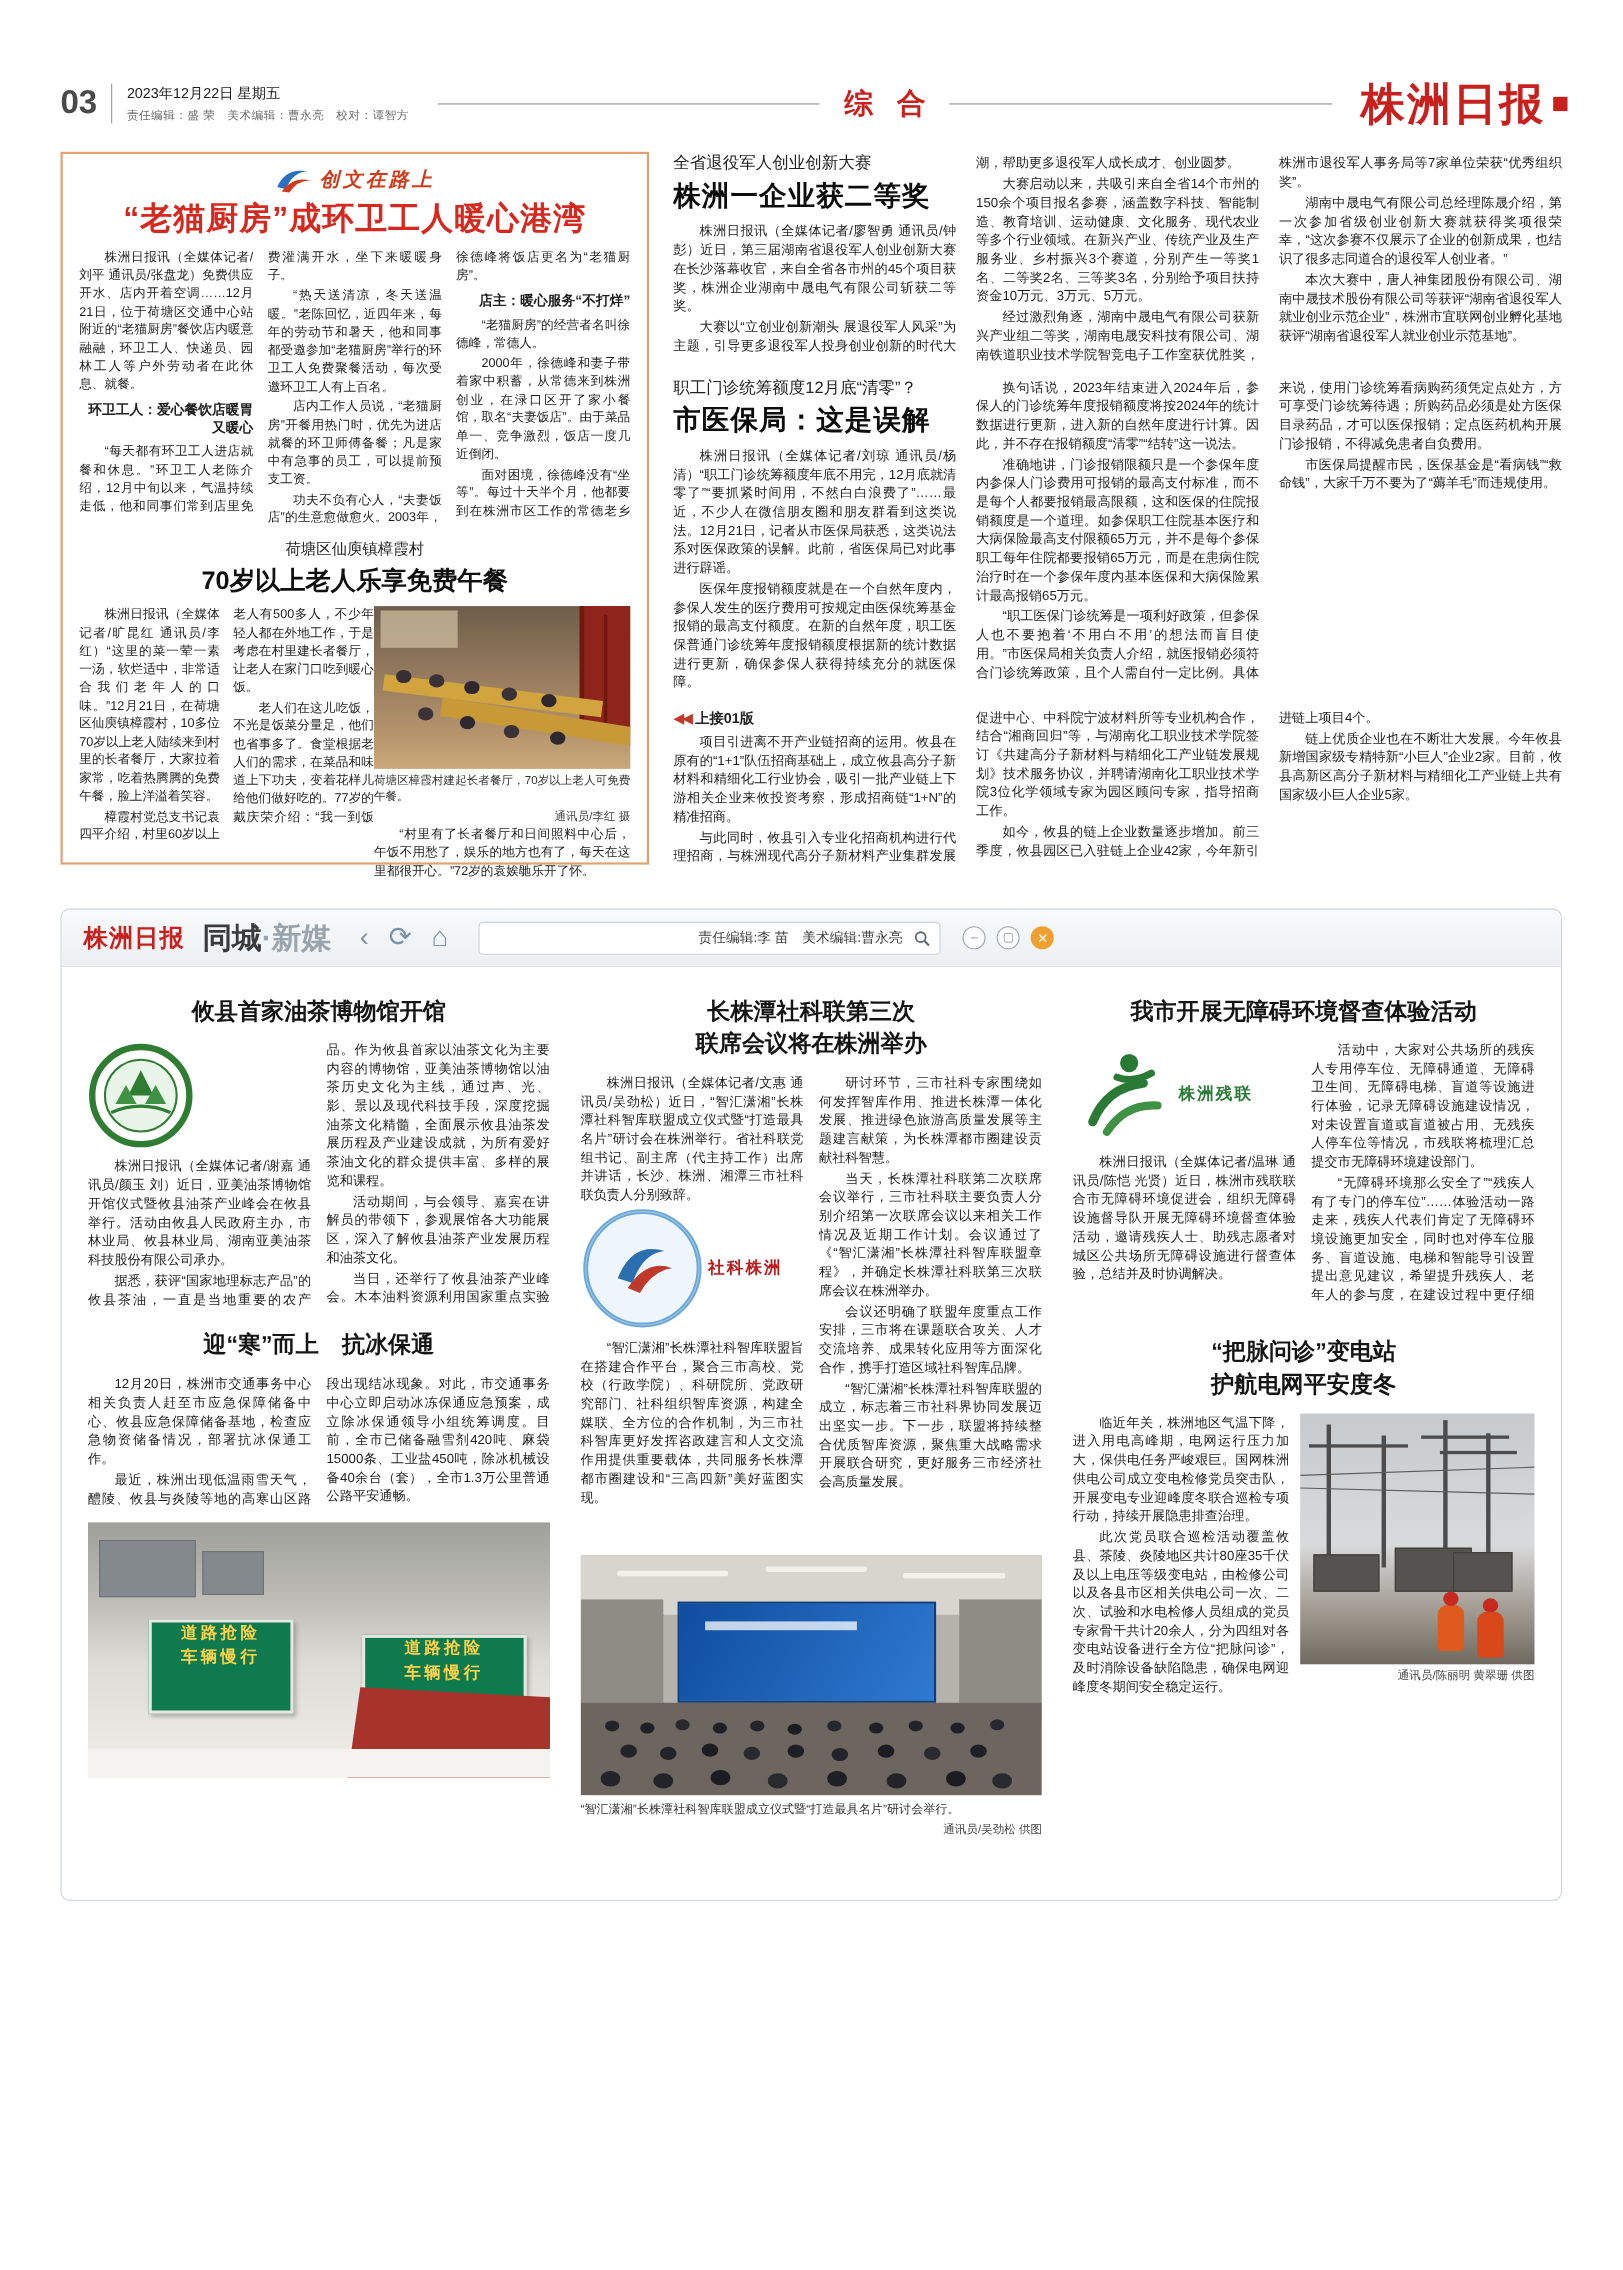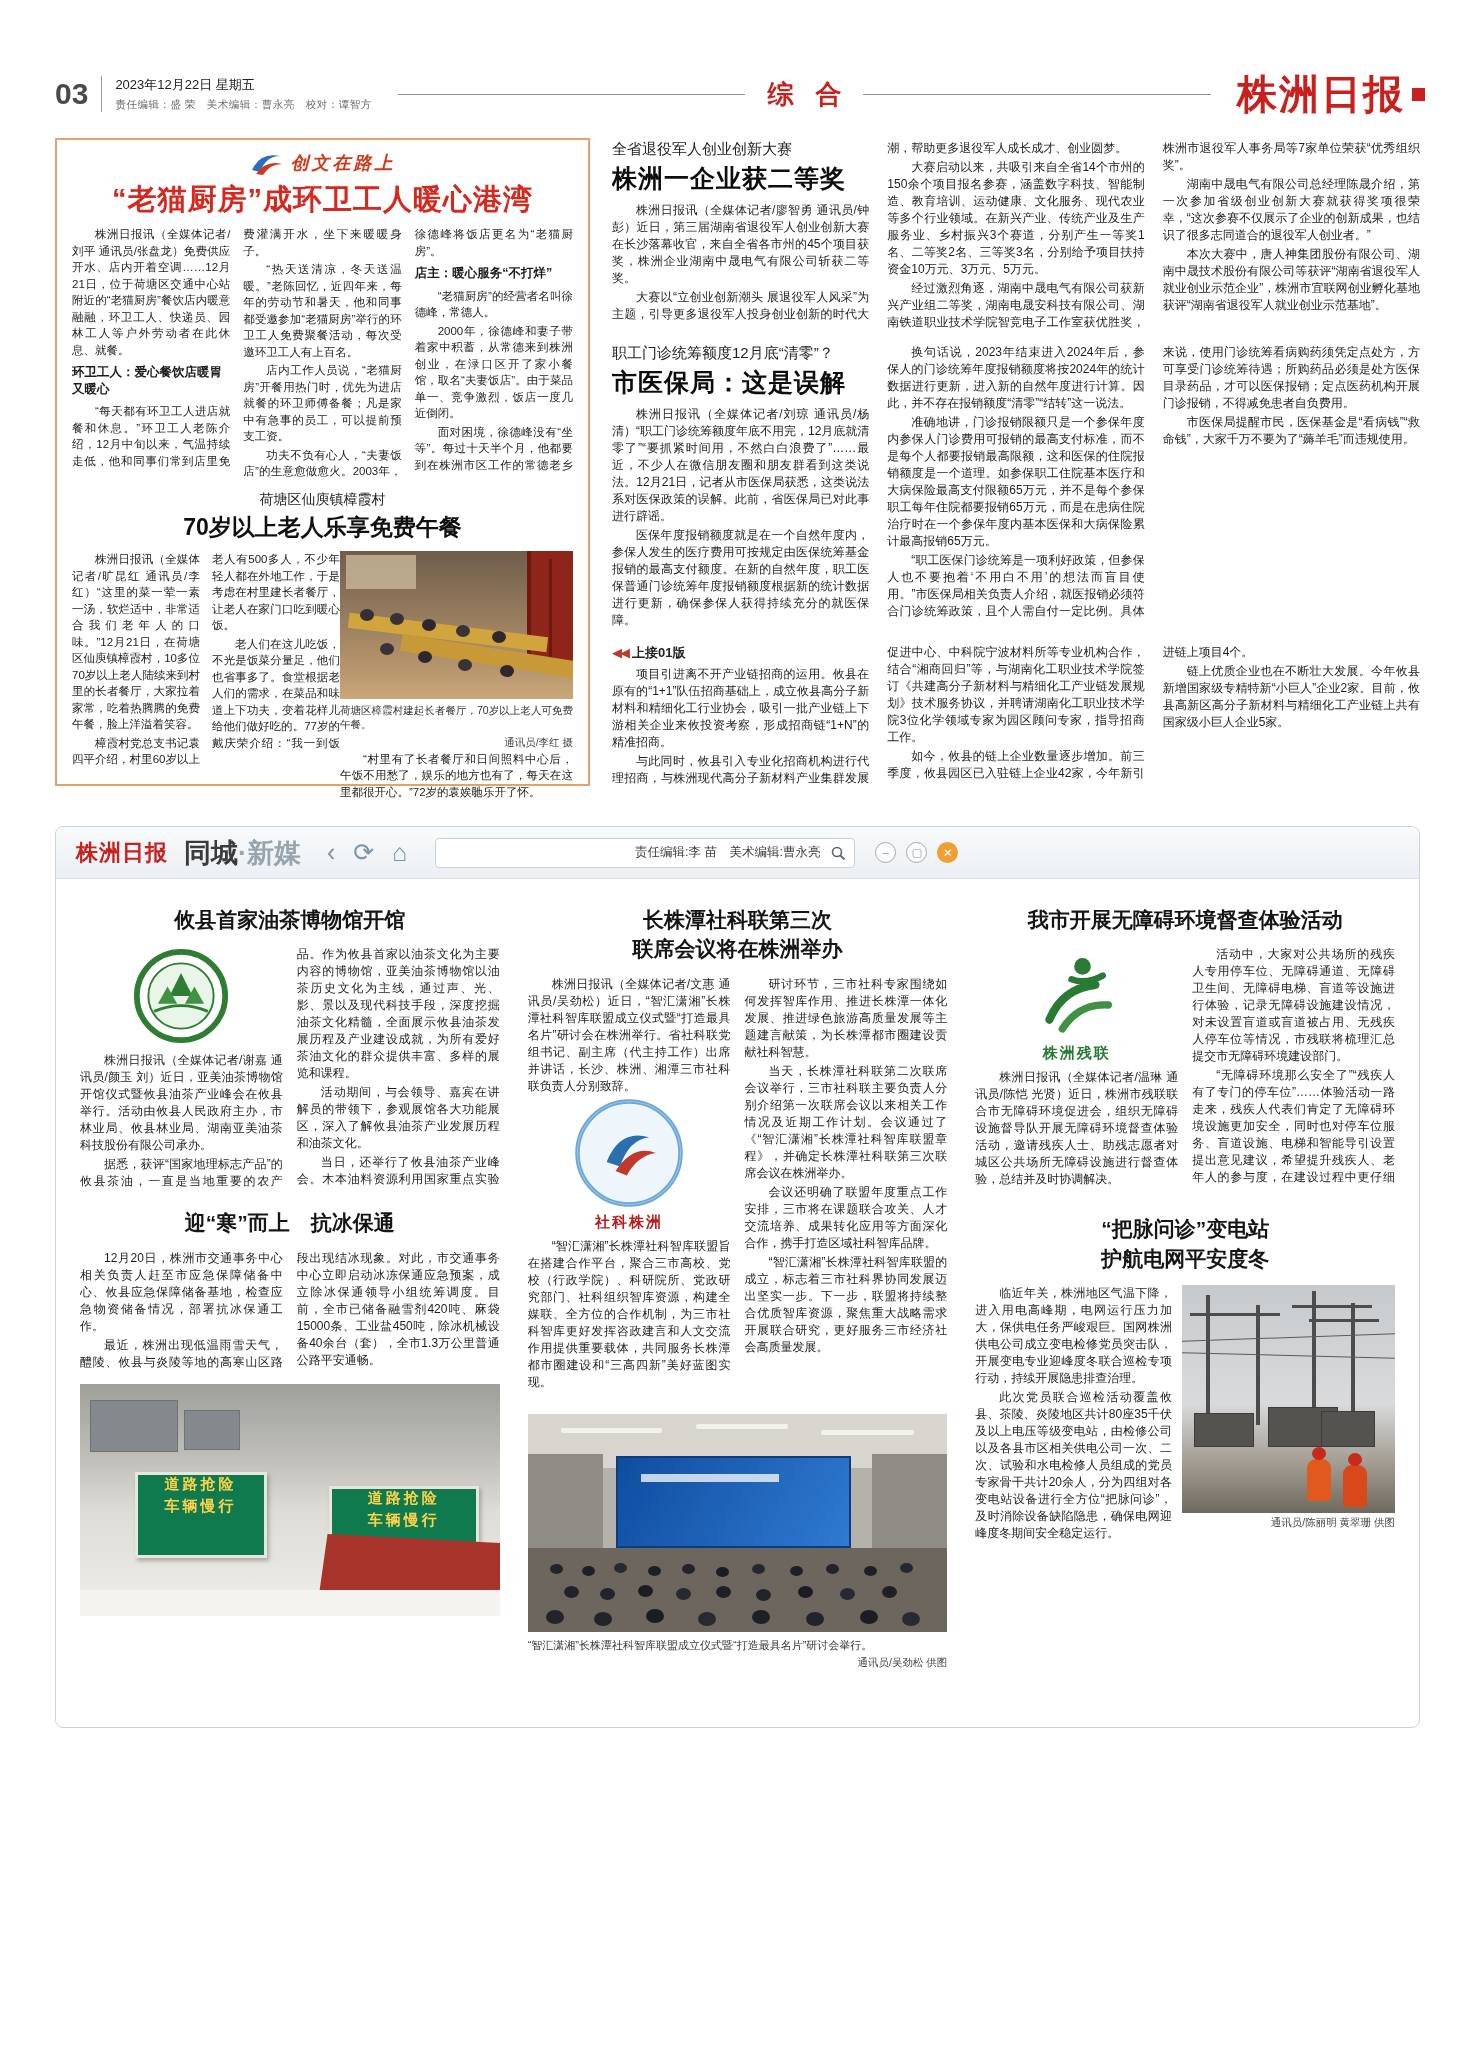--- a/index.html
+++ b/index.html
@@ -14,21 +14,21 @@
 #editors{font-size:10.5px;color:#6a6a6a;margin-top:4px;letter-spacing:.5px}
 #secwrap{flex:1;display:flex;align-items:center;margin:0 26px}
 .hline{flex:1;height:1px;background:#8d8d8d}
 #secname{color:#c8201d;font-size:26px;font-weight:bold;letter-spacing:22px;padding-left:22px;white-space:nowrap}
 #mast{display:flex;align-items:center;gap:7px}
 #mastname{font-family:"Liberation Serif","DejaVu Serif",serif;font-size:40px;font-weight:bold;color:#c8201d;letter-spacing:2px}
 #mastseal{width:13px;height:13px;background:#c8201d}
 
 
 p.para{text-indent:2em;margin-bottom:2px;text-align:justify}
-.subhead{font-weight:bold;text-align:left;font-size:12.5px;margin:6px 0;text-indent:0}
+.subhead{font-weight:bold;text-align:right;font-size:12.5px;margin:6px 0;text-indent:0}
 .kicker{font-size:15px;color:#222;margin-bottom:6px}
 .hl-black{font-size:25px;font-weight:bold;color:#0d0d0d;letter-spacing:1px;line-height:1.25}
 .credit{font-size:10.5px;color:#444;text-align:right;text-indent:0;margin-top:3px}
 
 
 #cwbox{position:absolute;left:55px;top:138px;width:535px;height:648px;border:2px solid #e3a172;padding:8px 15px;background:#fff}
 #cwbadge{display:flex;justify-content:center;align-items:center;gap:7px;height:30px}
 #cwbadge .btxt{font-size:18px;font-weight:bold;font-style:italic;color:#d03a1a;letter-spacing:3px}
 #lm-headline{text-align:center;color:#d5281f;font-size:29px;font-weight:bold;letter-spacing:1px;margin:5px 0 10px;line-height:1.15}
 #lm-body{column-count:3;column-gap:13px;column-fill:auto;height:256px;overflow:hidden;font-size:11.5px;line-height:16.5px}
@@ -65,21 +65,21 @@
 .bicon{font-size:25px;color:#7d93a8;line-height:1;margin-right:18px;cursor:default}
 #urlbar{width:420px;height:30px;background:#fff;border:1px solid #c9d1d8;border-radius:4px;display:flex;align-items:center;padding:0 8px;margin-left:10px}
 #urltext{flex:1;text-align:right;font-size:12.5px;color:#3c3c3c;padding-right:10px;white-space:nowrap}
 #winctl{display:flex;gap:10px;margin-left:20px;align-items:center}
 .wbtn{width:21px;height:21px;border-radius:50%;display:flex;align-items:center;justify-content:center;font-size:11px;line-height:1}
 .wbtn.min,.wbtn.max{border:1.5px solid #9fa9b2;color:#8a949d;background:#fdfdfd}
 .wbtn.cls{background:#f0a030;color:#fff;font-weight:bold;font-size:12px}
 #mgrid{display:grid;grid-template-columns:1fr 1fr 1fr;gap:0 28px;padding:16px 24px}
 .mh{font-size:21px;font-weight:bold;text-align:center;color:#151515;margin:10px 0 12px;white-space:pre-line;line-height:1.4}
 .mbody{column-count:2;column-gap:14px;column-fill:auto;overflow:hidden;font-size:12px;line-height:17px}
-.logoblk{break-inside:avoid;display:flex;flex-direction:column;align-items:center;margin:2px 0 8px;gap:4px}
+.logoblk{break-inside:avoid;display:flex;flex-direction:row;align-items:center;margin:2px 0 8px;gap:4px}
 .logoname{font-size:15px;font-weight:bold;letter-spacing:2px}
 
 
 #ph-snow{position:relative;height:232px;overflow:hidden;background:linear-gradient(180deg,#9fa09a 0%,#bdbcb6 30%,#dddcd6 55%,#efeeea 100%);margin-top:6px}
 .truck{position:absolute;background:#84898e;border:1px solid #6d7276}
 .barrier{position:absolute;background:#0f7a4e;border:3px solid #e6e6df;display:flex;flex-direction:column;align-items:center;gap:3px;box-shadow:2px 3px 4px rgba(0,0,0,.25)}
 .barrier span{color:#ffd24a;font-weight:bold;font-size:15px;letter-spacing:3px}
 .tarp{position:absolute;background:#a8332a;transform:skew(-8deg,3deg)}
 .snowband{position:absolute;left:0;right:0;bottom:0;height:26px;background:#f4f3ef}
 

